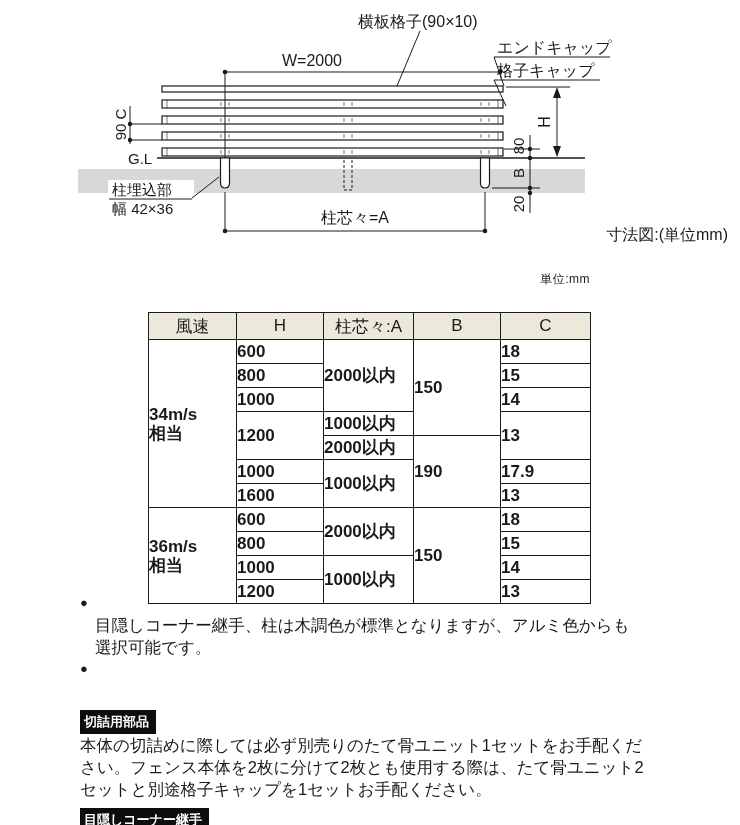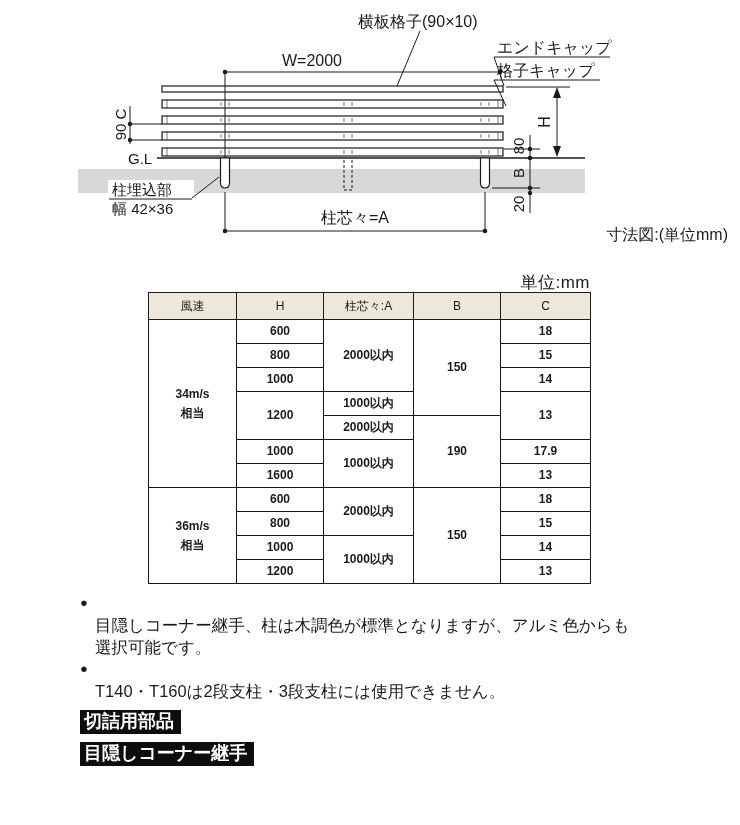--- a/index.html
+++ b/index.html
@@ -17,48 +17,48 @@
   }
   .page{position:relative;width:740px;height:825px;}
   
   .diagram{position:absolute;left:0;top:0;width:740px;height:262px;}
   .diagram text{fill:var(--ink);}
   .dia-t{font-size:16px;}
   .dia-s{font-size:15px;}
   
   .unit-note{
     position:absolute;top:271px;left:148px;width:442px;
-    text-align:right;font-size:17px;letter-spacing:.5px;
+    text-align:right;font-size:12px;letter-spacing:.5px;
   }
   
   table.spec{
-    position:absolute;left:148px;top:292px;
+    position:absolute;left:148px;top:312px;
     border-collapse:collapse;table-layout:fixed;width:442px;
-    font-size:12px;text-align:center;
+    font-size:17px;
   }
   table.spec th,table.spec td{
     border:1.6px solid var(--ink);
     padding:0;vertical-align:middle;
   }
   table.spec thead th{
     background:var(--table-header-bg);
     font-weight:normal;height:26px;
   }
   table.spec td{height:23px;line-height:19px;font-weight:bold;}
   td.wind{white-space:pre-line;line-height:21px;margin-left:40px;}
   
   .notes{
     position:absolute;left:80px;top:592px;width:652px;
     font-size:16.5px;line-height:22px;
   }
   .bullet{position:relative;padding-left:15px;white-space:pre-line;}
   .bullet .dot{position:absolute;left:0;top:0;font-size:13px;}
   .section-title{
     display:inline-block;background:var(--label-bg);color:#fff;
-    font-weight:bold;font-size:18px;line-height:21px;
+    font-weight:bold;font-size:13px;line-height:21px;
     padding:1px 7px 2px 4px;margin-top:8px;
   }
   .section-body{white-space:pre-line;margin:0;}
 </style>
 </head>
 <body>
 
 <div class="page">
 
   <svg class="diagram" viewBox="0 0 740 262" width="740" height="262" xmlns="http://www.w3.org/2000/svg">
@@ -270,25 +270,28 @@
       </tr>
     </tbody>
   </table>
 
   <div class="notes">
     <div class="bullet">
       <span class="dot">●</span><span>目隠しコーナー継手、柱は木調色が標準となりますが、アルミ色からも
 選択可能です。</span>
     </div>
     <div class="bullet">
-      <span class="dot">●</span><span>T140・T160は2段支柱・3段支柱には使用できません。</span>
+      <span class="dot">●</span>
     </div>
 
     <div>
       <span class="section-title">切詰用部品</span>
+      <p class="section-body">本体の切詰めに際しては必ず別売りのたて骨ユニット1セットをお手配くだ
+さい。フェンス本体を2枚に分けて2枚とも使用する際は、たて骨ユニット2
+セットと別途格子キャップを1セットお手配ください。</p>
     </div>
 
     <div>
       <span class="section-title">目隠しコーナー継手</span>
       
     </div>
   </div>
 
 </div>
 

